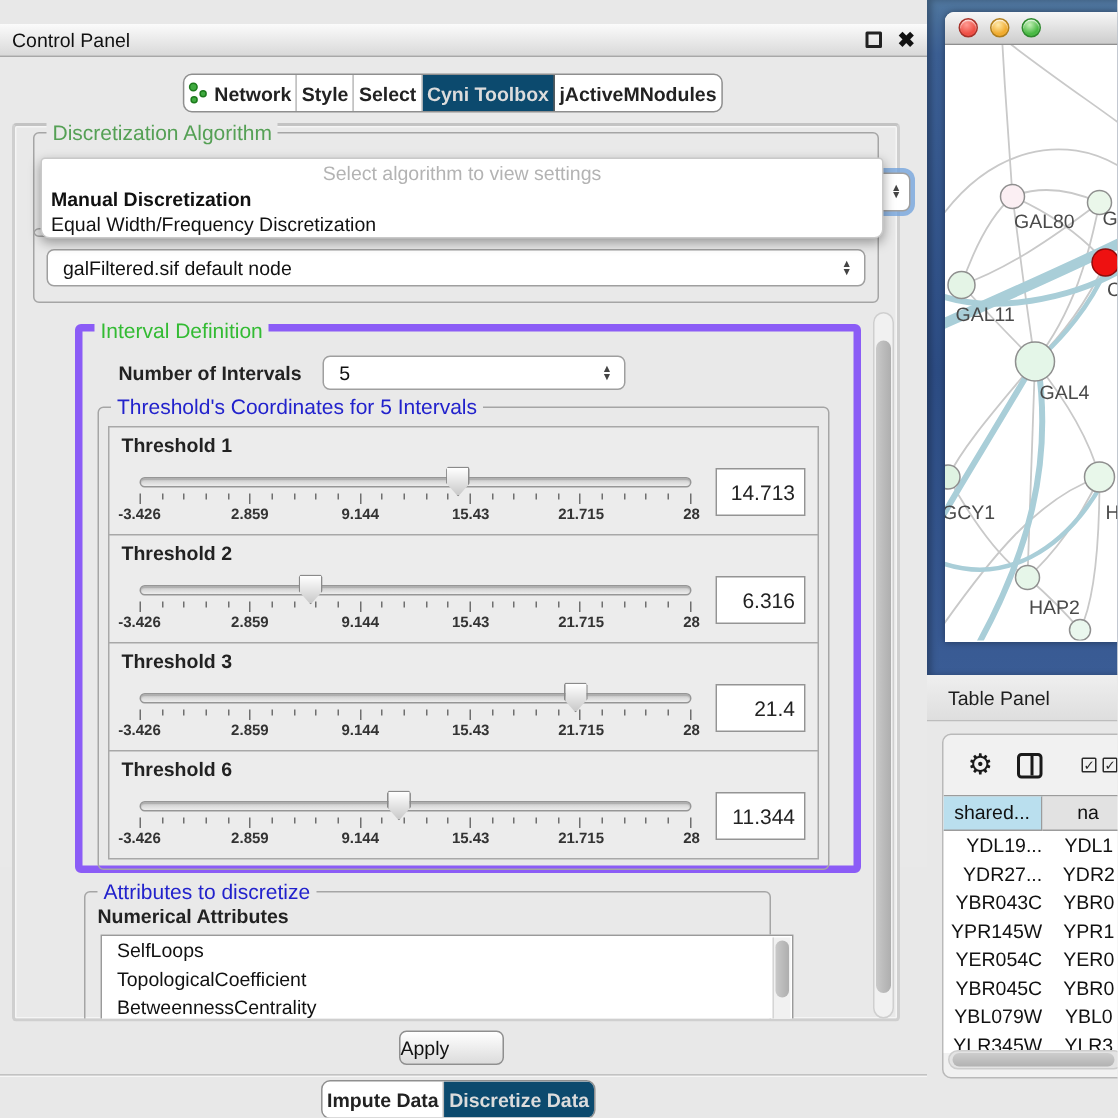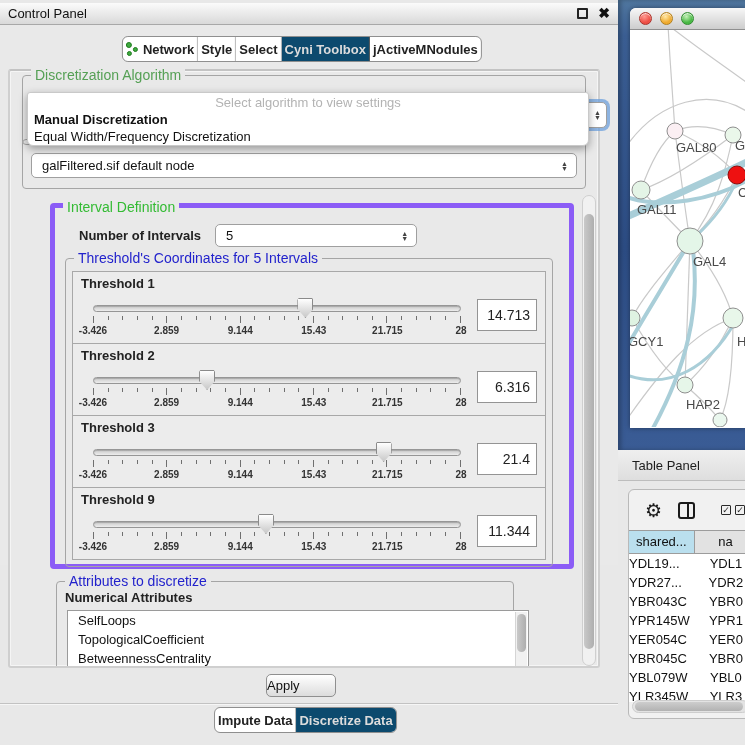--- a/index.html
+++ b/index.html
@@ -1,21 +1,21 @@
 <!DOCTYPE html>
 <html><head>
 <meta charset="utf-8">
 <style>
   * { margin:0; padding:0; box-sizing:border-box; }
   html,body { width:745px; height:745px; overflow:hidden;
     font-family:"Liberation Sans", sans-serif; background:#e8e8e8; }
   body { position:relative; font-size:13px; color:#222; }
 
   
-  .control-panel { position:absolute; left:0; top:3px; width:618px; height:562px; background:#e9e9e9; }
+  .control-panel { position:absolute; left:0; top:16px; width:618px; height:562px; background:#e9e9e9; }
   .cp-titlebar { position:absolute; left:0; top:0; width:100%; height:22px;
     background:linear-gradient(#fbfbfb,#d9d9d9); border-bottom:1px solid #a8a8a8;
     display:flex; align-items:center; padding:0 8px; }
   .cp-title { font-size:13px; color:#111; }
   .tb-icons { margin-left:auto; display:flex; align-items:center; gap:10px; }
   .float-icon { width:11px; height:11px; border:2px solid #222; border-radius:1px; }
   .close-icon { font-size:14px; font-weight:bold; color:#111; line-height:11px; }
 
   .tabstrip { position:absolute; display:flex; background:#fff; border:1px solid #8f8f8f;
     border-radius:6px; overflow:hidden; height:26px; }
@@ -151,21 +151,21 @@
   .cbx-pair { display:flex; gap:4px; margin-left:10px; }
   .grid { border-top:1px solid #9c9c9c; background:#fff; }
   .grid-head { display:flex; height:23px; }
   .gh-cell { border-right:1px solid #9c9c9c; border-bottom:1px solid #9c9c9c;
     font-size:13px; color:#111; text-align:center; line-height:22px; overflow:hidden; white-space:nowrap; }
   .gh-1 { width:74px; background:#badfee; }
   .gh-2 { width:70px; background:#e2e2e2; }
   .grid-rows { height:148px; overflow:hidden; }
   .trow { display:flex; height:19px; line-height:19px; font-size:13px; color:#111; }
   .tcell { overflow:hidden; white-space:nowrap; }
-  .tc-1 { width:74px; text-align:left; }
+  .tc-1 { width:74px; text-align:right; }
   .tc-2 { width:70px; text-align:center; }
   .hscroll { position:absolute; left:3px; right:8px; bottom:5px; height:13px;
     background:#e3e3e3; border:1px solid #cdcdcd; border-radius:7px; }
   .hscroll .thumb { position:absolute; top:1px; bottom:1px; left:2px; width:94%;
     background:linear-gradient(#cdcdcd,#b2b2b2); border-radius:6px; }
 </style>
 </head>
 <body>
 
 <div class="control-panel">
@@ -377,21 +377,21 @@
                       <span class="tlabel" style="left: 40%;">9.144</span>
                       <span class="tlabel" style="left: 60%;">15.43</span>
                       <span class="tlabel" style="left: 80%;">21.715</span>
                       <span class="tlabel" style="left: 100%;">28</span>
                     </div>
                   </div>
                   <div class="val-box">21.4</div>
                 </div>
               </div>
               <div class="th-panel">
-                <div class="th-title">Threshold 9</div>
+                <div class="th-title">Threshold 6</div>
                 <div class="th-row">
                   <div class="slider">
                     <div class="track"></div>
                     <div class="handle" style="left: 46.9993%;"></div>
                     <div class="ticks">
                       <div class="tick major"></div>
                       <div class="tick"></div>
                       <div class="tick"></div>
                       <div class="tick"></div>
                       <div class="tick"></div>

